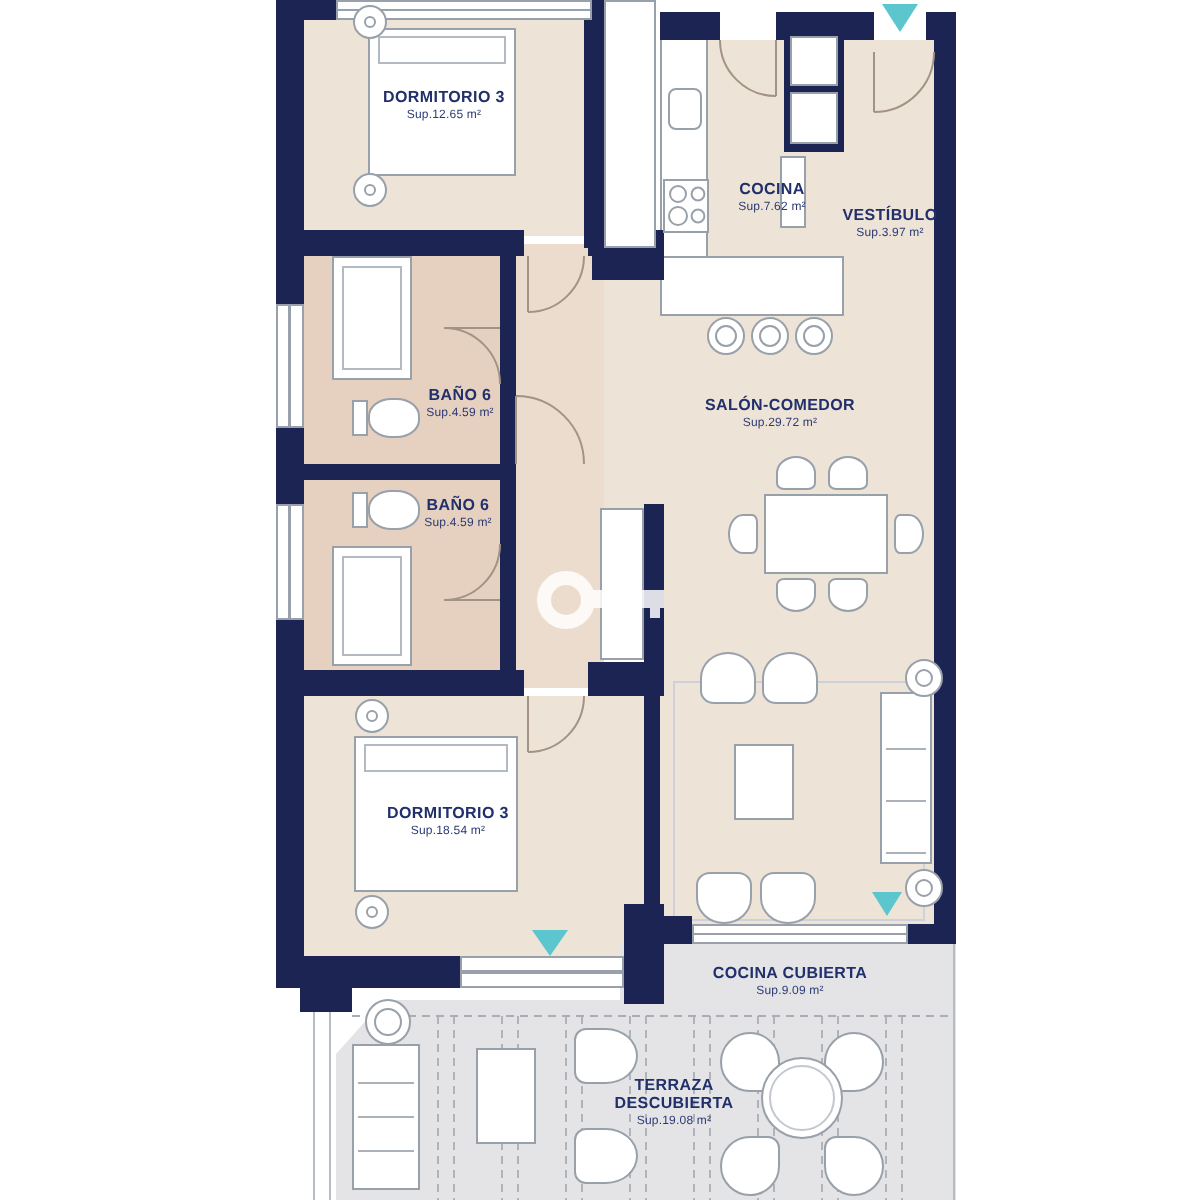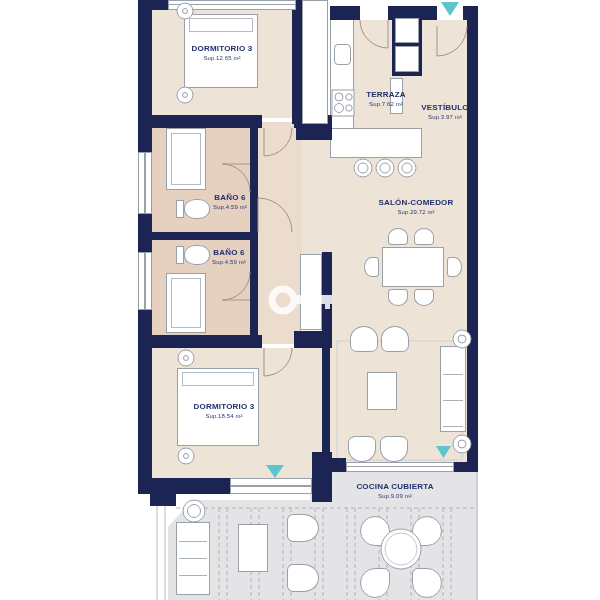--- a/index.html
+++ b/index.html
@@ -242,41 +242,45 @@
       <rect x="316" y="304" width="5" height="5" fill="#ffffff"></rect>
       <rect x="325" y="304" width="5" height="5" fill="#ffffff"></rect>
     </g>
   </svg>
 
   <div class="lbl" style="left:222px;top:44px;">
     <div class="lbl-name">DORMITORIO 3</div>
     <div class="lbl-area">Sup.12.65 m²</div>
   </div>
   <div class="lbl" style="left:386px;top:90px;">
-    <div class="lbl-name">TERRAZA</div>
+    <div class="lbl-name">COCINA</div>
     <div class="lbl-area">Sup.7.62 m²</div>
   </div>
   <div class="lbl" style="left:445px;top:103px;">
     <div class="lbl-name">VESTÍBULO</div>
     <div class="lbl-area">Sup.3.97 m²</div>
   </div>
   <div class="lbl" style="left:230px;top:193px;">
     <div class="lbl-name">BAÑO 6</div>
     <div class="lbl-area">Sup.4.59 m²</div>
   </div>
   <div class="lbl" style="left:229px;top:248px;">
     <div class="lbl-name">BAÑO 6</div>
     <div class="lbl-area">Sup.4.59 m²</div>
   </div>
-  <div class="lbl" style="left:390px;top:198px;margin-left:26px;">
+  <div class="lbl" style="left:390px;top:198px;">
     <div class="lbl-name">SALÓN-COMEDOR</div>
     <div class="lbl-area">Sup.29.72 m²</div>
   </div>
   <div class="lbl" style="left:224px;top:402px;">
     <div class="lbl-name">DORMITORIO 3</div>
     <div class="lbl-area">Sup.18.54 m²</div>
   </div>
   <div class="lbl" style="left:395px;top:482px;">
     <div class="lbl-name">COCINA CUBIERTA</div>
     <div class="lbl-area">Sup.9.09 m²</div>
   </div>
+  <div class="lbl wrap" style="left:337px;top:538px;">
+    <div class="lbl-name">TERRAZA DESCUBIERTA</div>
+    <div class="lbl-area">Sup.19.08 m²</div>
+  </div>
 
 </div>
 
 </body></html>

